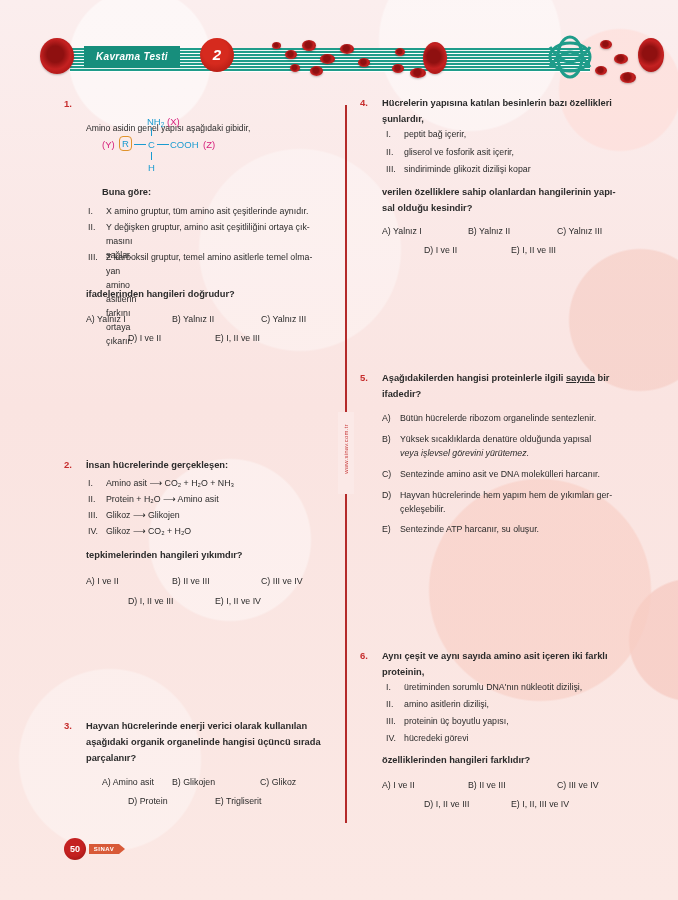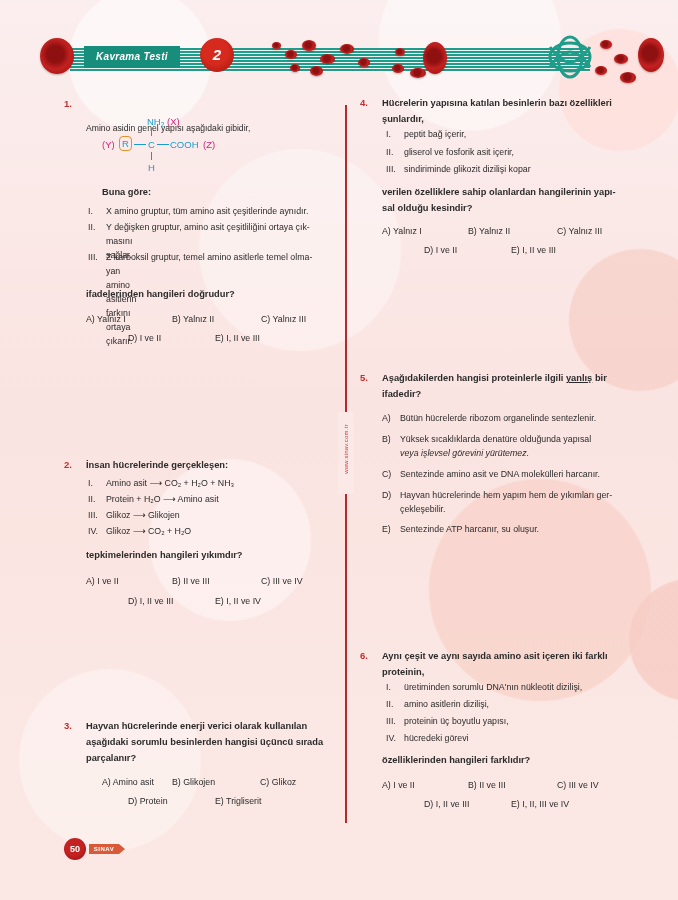--- a/index.html
+++ b/index.html
@@ -175,21 +175,21 @@
   <span class="opt" style="left:0;top:0;">A) I ve II</span>
   <span class="opt" style="left:86px;top:0;">B) II ve III</span>
   <span class="opt" style="left:175px;top:0;">C) III ve IV</span>
   <span class="opt" style="left:42px;top:20px;">D) I, II ve III</span>
   <span class="opt" style="left:129px;top:20px;">E) I, II ve IV</span>
 </div>
 
 <div class="q" style="left:64px;top:718px;width:270px;">
   <span class="num">3.</span>
   <span class="stem" style="top:0;">Hayvan hücrelerinde enerji verici olarak kullanılan</span>
-  <span class="stem" style="top:16px;">aşağıdaki sorumlu besinlerden hangisi üçüncü sırada</span>
+  <span class="stem" style="top:16px;">aşağıdaki organik organelinde hangisi üçüncü sırada</span>
   <span class="stem" style="top:32px;">parçalanır?</span>
 </div>
 <div class="opts" style="left:86px;top:777px;">
   <span class="opt" style="left:16px;top:0;">A) Amino asit</span>
   <span class="opt" style="left:86px;top:0;">B) Glikojen</span>
   <span class="opt" style="left:174px;top:0;">C) Glikoz</span>
   <span class="opt" style="left:42px;top:19px;">D) Protein</span>
   <span class="opt" style="left:129px;top:19px;">E) Trigliserit</span>
 </div>
 
@@ -217,21 +217,21 @@
 <div class="opts" style="left:382px;top:226px;">
   <span class="opt" style="left:0;top:0;">A) Yalnız I</span>
   <span class="opt" style="left:86px;top:0;">B) Yalnız II</span>
   <span class="opt" style="left:175px;top:0;">C) Yalnız III</span>
   <span class="opt" style="left:42px;top:19px;">D) I ve II</span>
   <span class="opt" style="left:129px;top:19px;">E) I, II ve III</span>
 </div>
 
 <div class="q" style="left:360px;top:370px;width:270px;">
   <span class="num">5.</span>
-  <span class="stem" style="white-space:nowrap;"><span>Aşağıdakilerden hangisi proteinlerle ilgili</span> <span class="u">yanlış</span> <span>bir</span></span>
+  <span class="stem" style="white-space:nowrap;"><span>Aşağıdakilerden hangisi proteinlerle ilgili</span> <span class="u">sayıda</span> <span>bir</span></span>
   <span class="stem" style="top:16px;">ifadedir?</span>
 </div>
 <div class="ri" style="left:382px;top:411px;width:250px;">
     <span class="rn">A)</span>
     <span class="rt">Bütün hücrelerde ribozom organelinde sentezlenir.</span>
   </div>
 <div class="ri" style="left:382px;top:432px;width:250px;">
     <span class="rn">B)</span>
     <span class="rt">Yüksek sıcaklıklarda denatüre olduğunda yapısal</span>
     <span class="rt" style="top:14px;font-style:italic;">veya işlevsel görevini yürütemez.</span>

